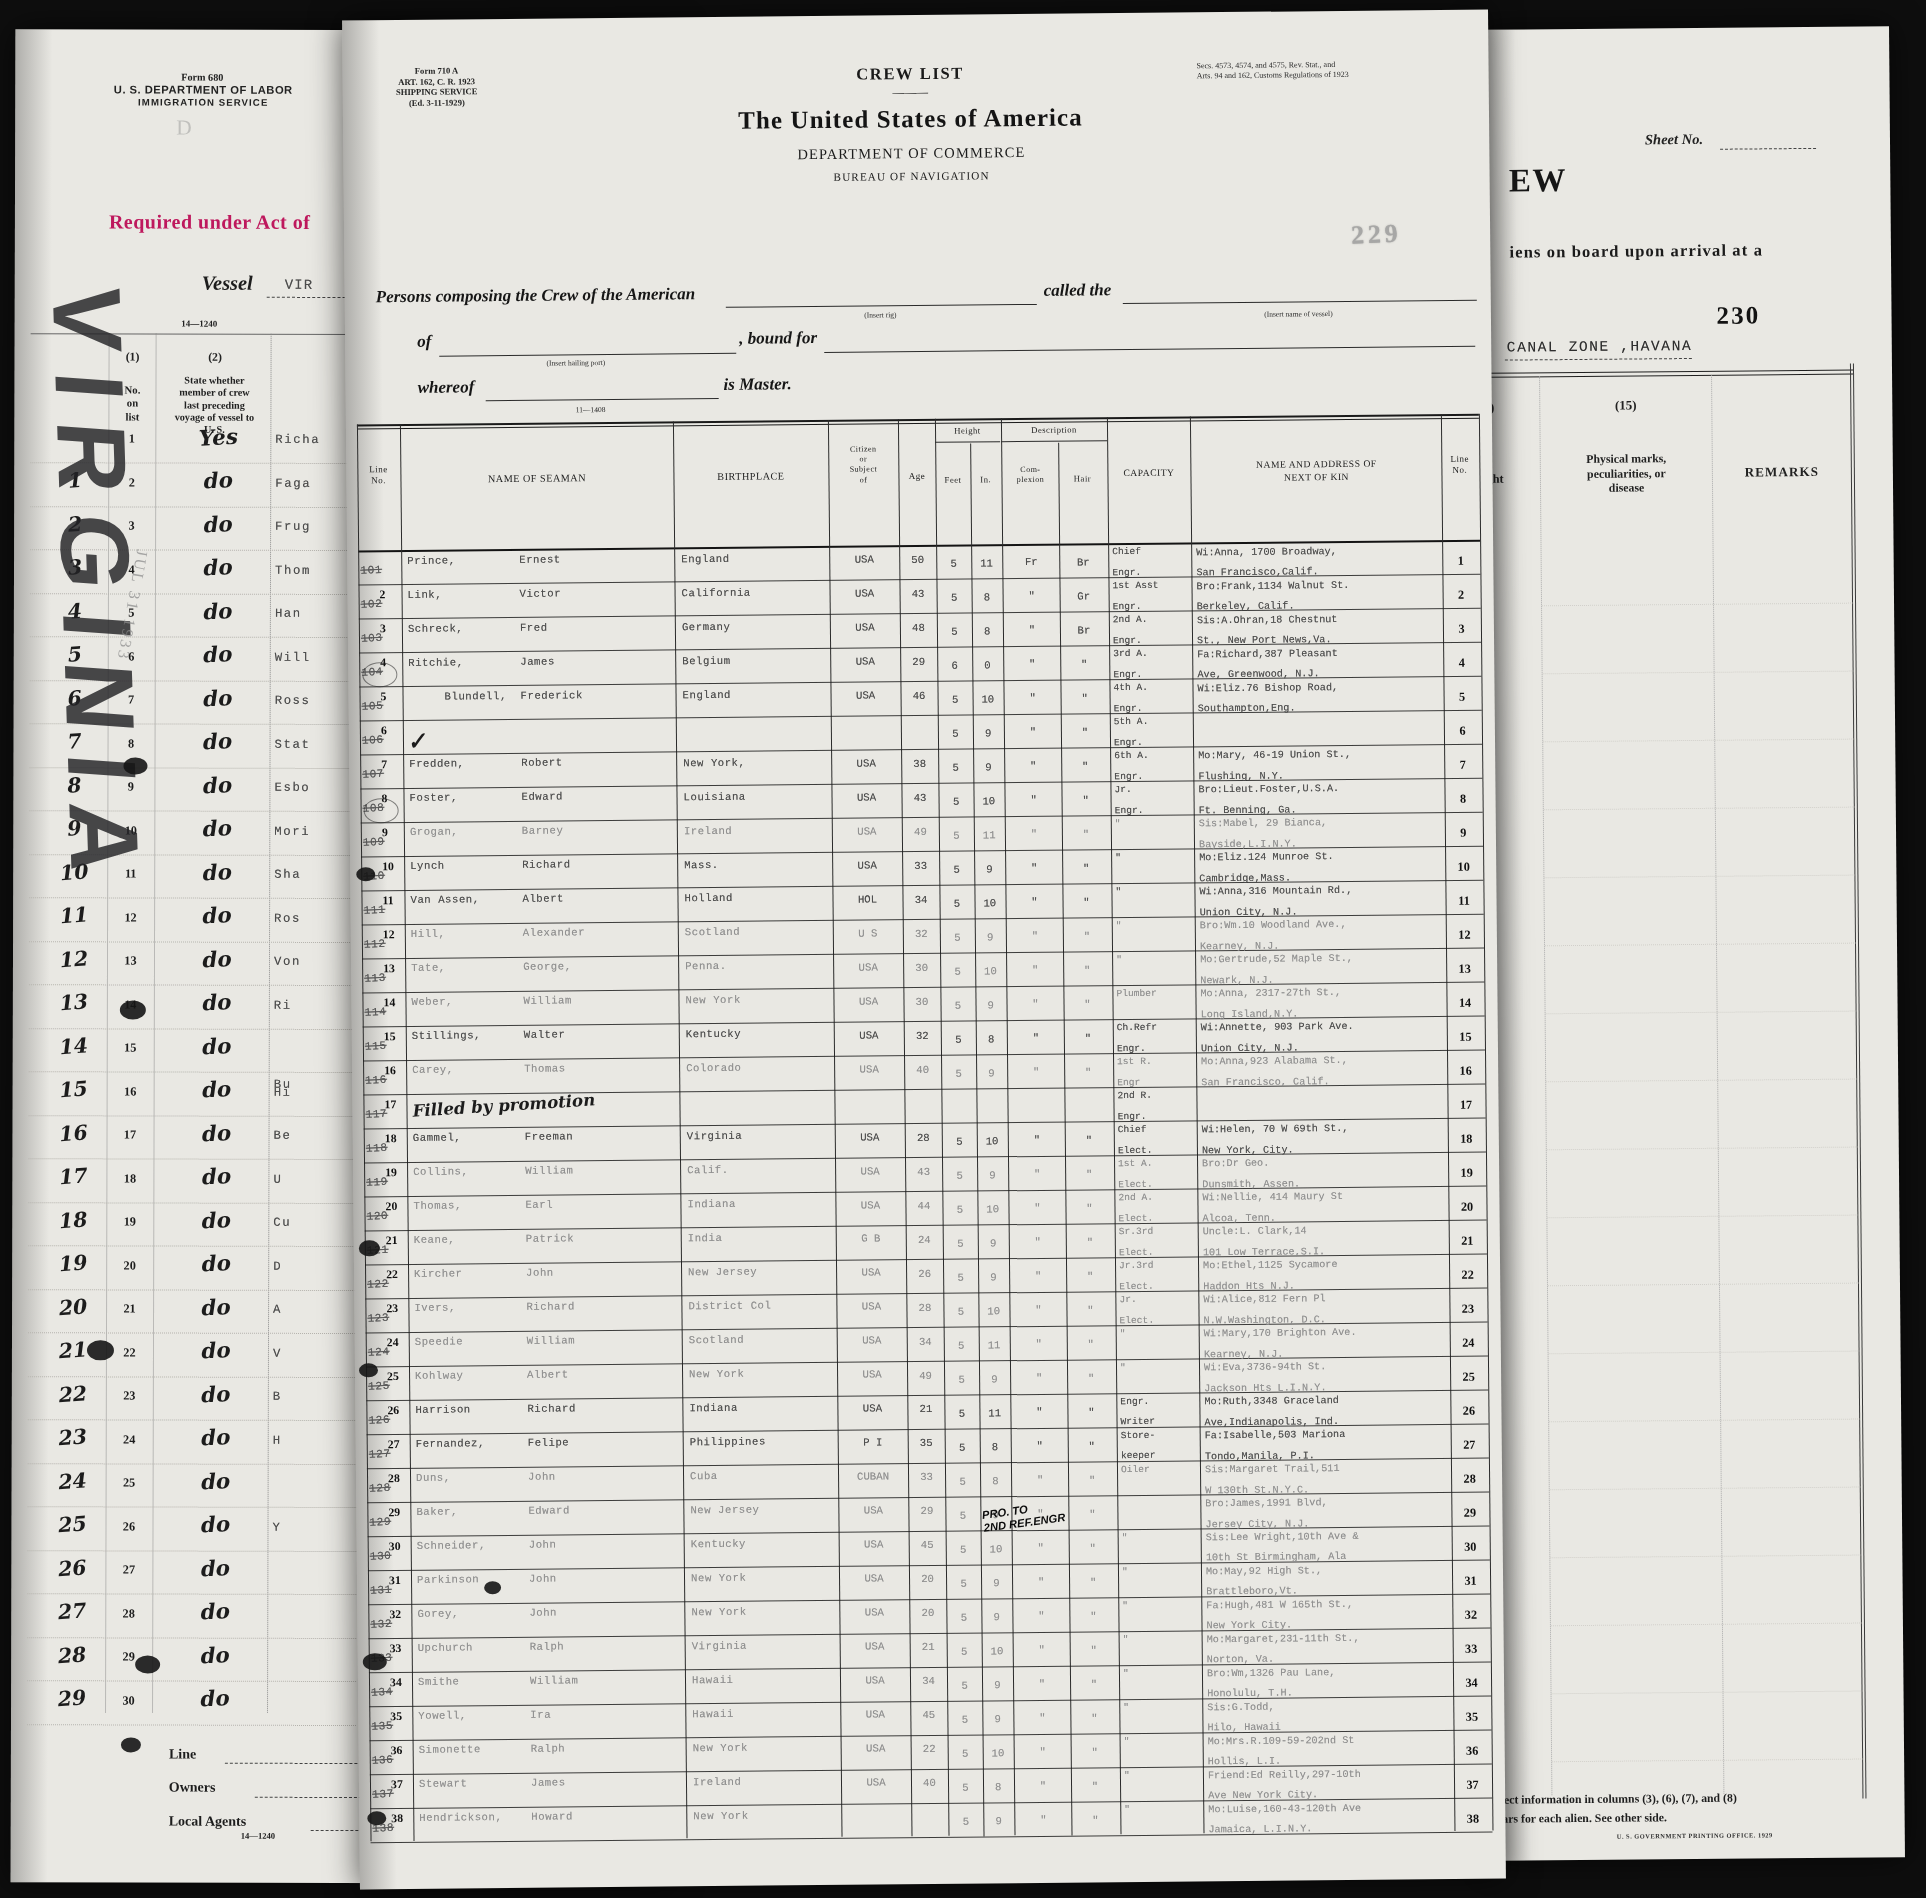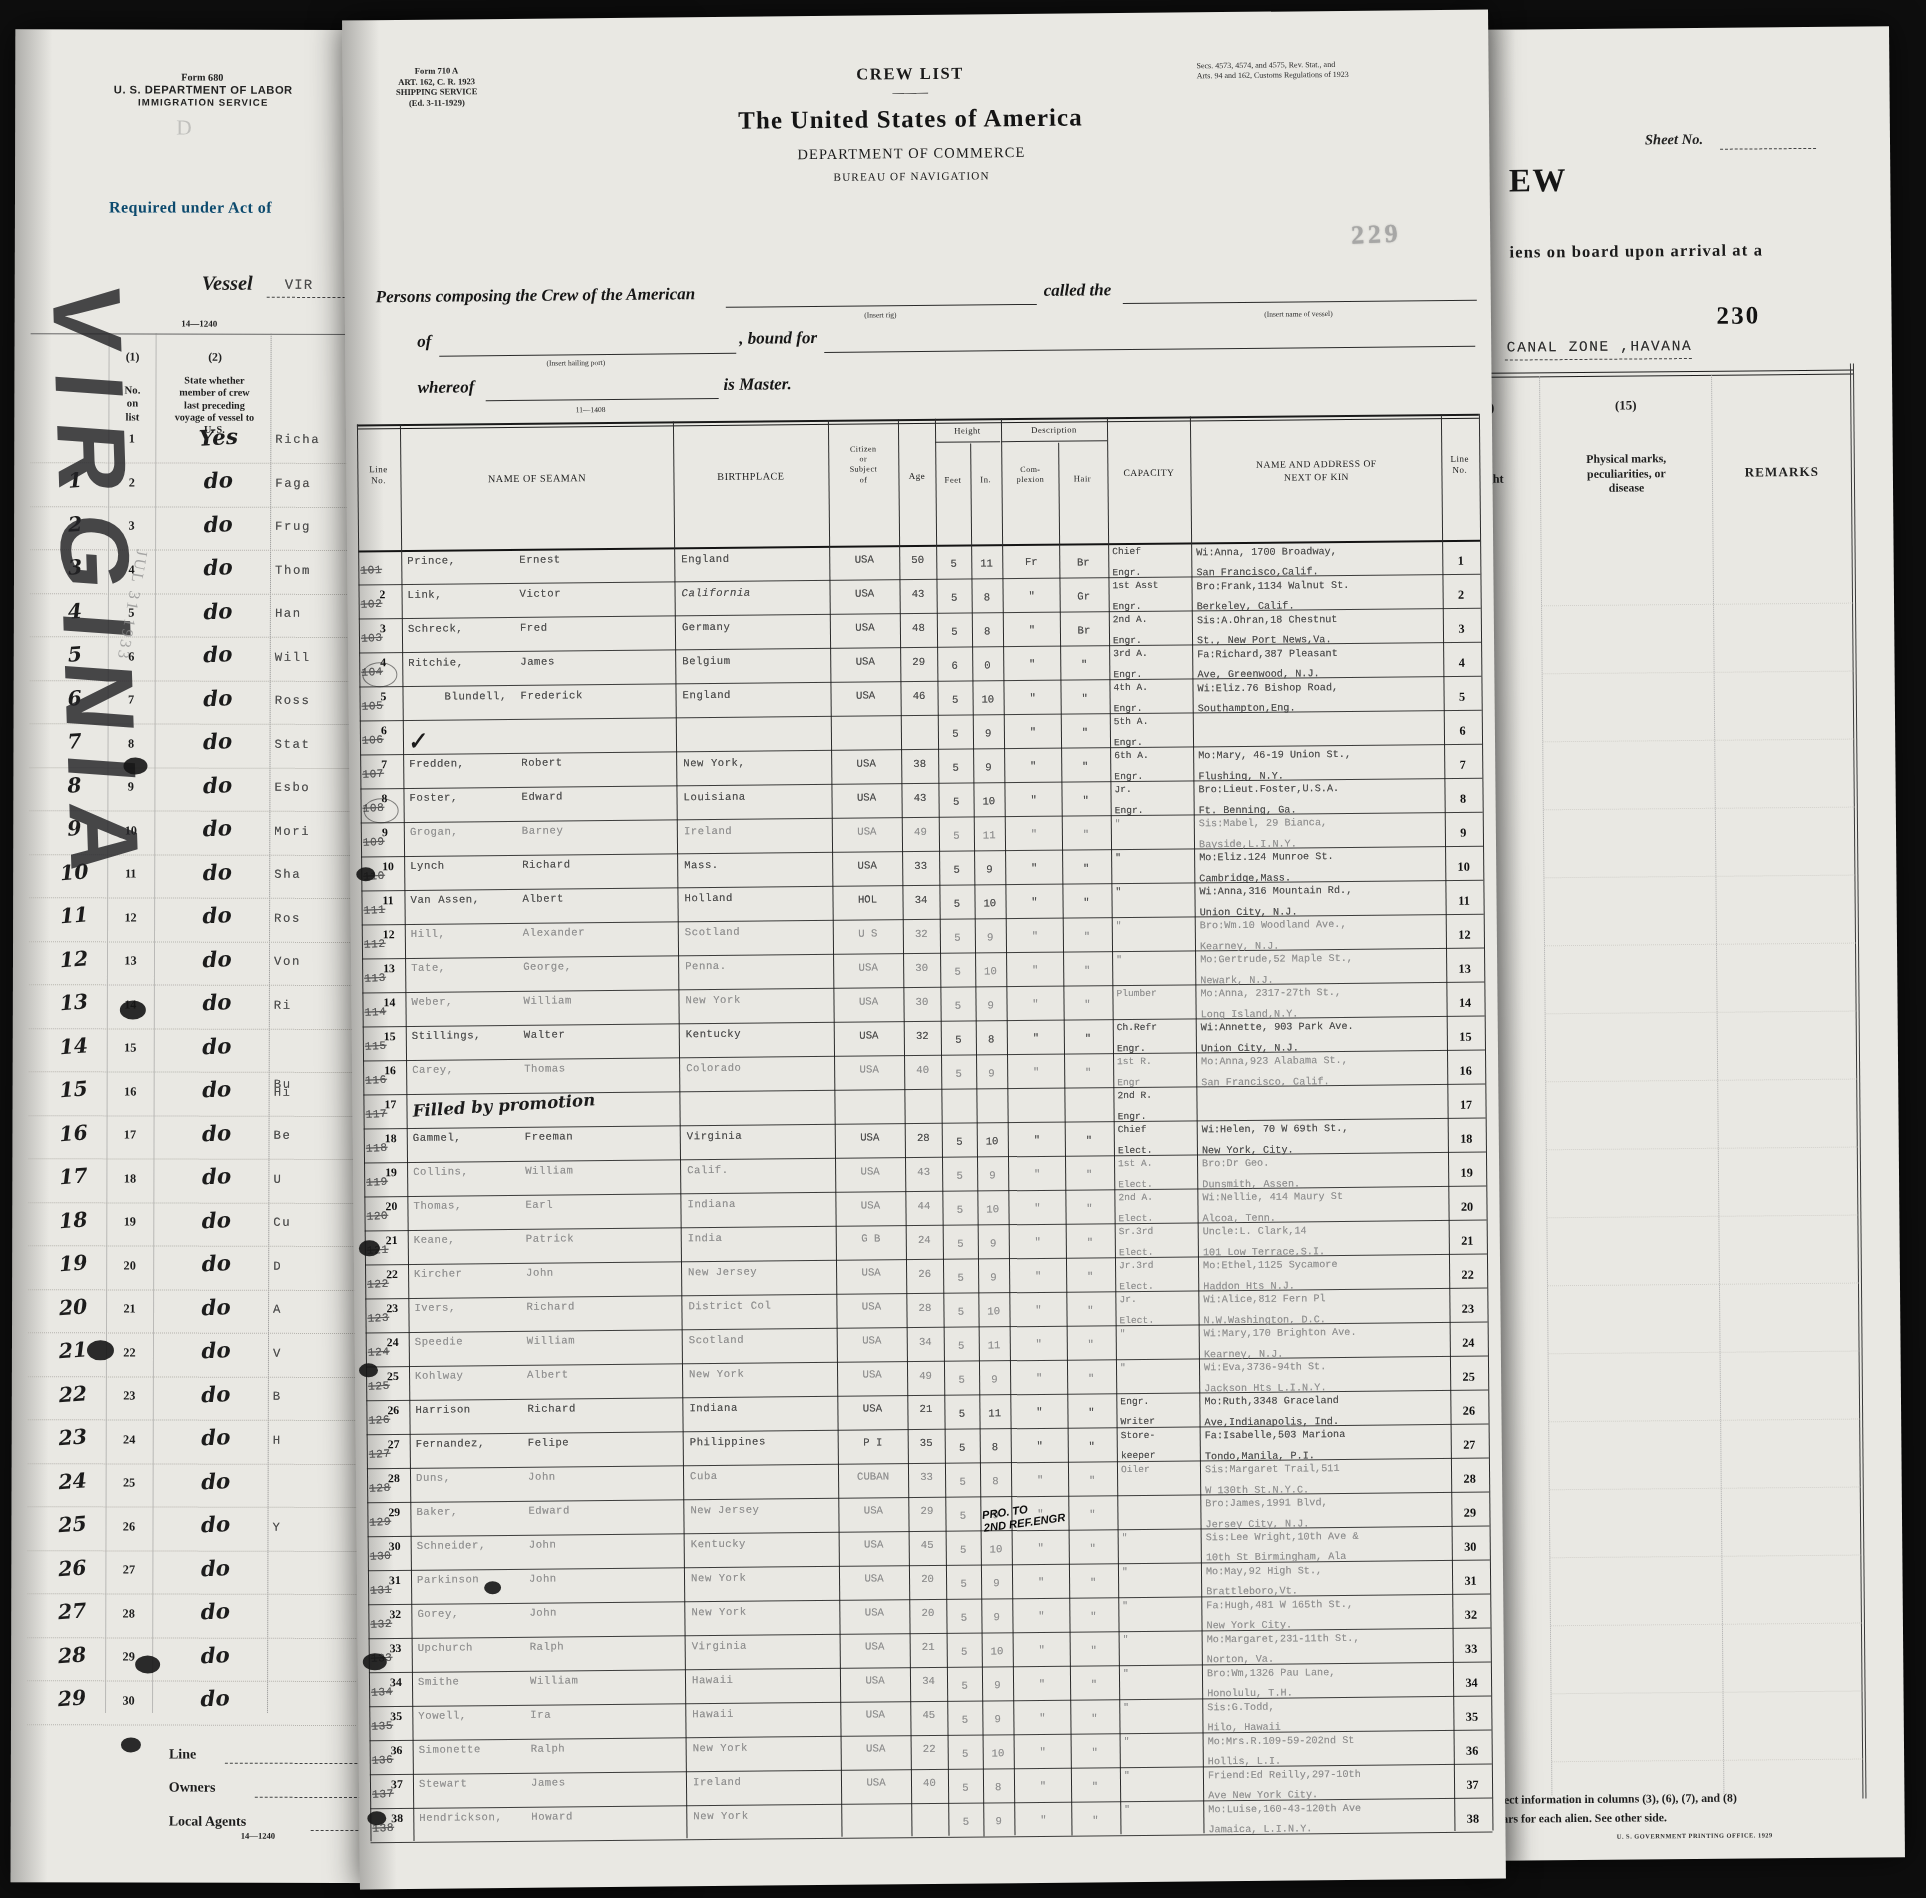--- a/index.html
+++ b/index.html
@@ -24,21 +24,21 @@
   .dashline{position:absolute;height:0;border-bottom:1.1px dashed #444;}
 </style>
 </head>
 <body>
 
 <div class="page edge-shade" id="left-page" style="left:13.4px;top:29.5px;width:659px;height:1853px;z-index:2;transform:rotate(.15deg);">
   <div class="abs serif ctr" style="left:80px;top:42px;width:214px;font-size:10.2px;font-weight:700;color:#222;">Form 680</div>
   <div class="abs sans ctr" style="left:54px;top:54px;width:268px;font-size:11.2px;font-weight:700;color:#222;letter-spacing:0.5px;">U. S. DEPARTMENT OF LABOR</div>
   <div class="abs sans ctr" style="left:54px;top:67px;width:268px;font-size:9.6px;font-weight:700;color:#222;letter-spacing:1.1px;">IMMIGRATION SERVICE</div>
   <div class="abs serif" style="left:161px;top:86px;font-size:21.4px;color:#777;opacity:.35;">D</div>
-  <div class="abs serif" style="left:94px;top:169px;width:279px;font-size:16px;font-weight:700;color:#0c4a6e;letter-spacing:0.5px;white-space:nowrap;overflow:hidden;">Required under Act of</div>
+  <div class="abs serif" style="left:94px;top:181px;width:279px;font-size:20px;font-weight:700;color:#be185d;letter-spacing:0.5px;white-space:nowrap;overflow:hidden;">Required under Act of</div>
   <div class="abs serif" style="left:187px;top:242px;font-size:20.4px;font-style:italic;font-weight:600;color:#1d1d1d;">Vessel</div>
   <div class="abs typed" style="left:270px;top:247px;font-size:14px;letter-spacing:1.1px;">VIR</div>
   <div class="dashline" style="left:252px;top:267px;width:94px;"></div>
   <div class="abs serif ctr" style="left:131px;top:289px;width:107px;font-size:9px;font-weight:700;color:#222;">14—1240</div>
 
   <div class="dottedh" style="left:16px;top:304px;width:329px;border-top:1.1px solid #666;"></div>
   <div class="dottedv" style="left:94px;top:304px;height:1379px;"></div>
   <div class="dottedv" style="left:141px;top:304px;height:1379px;"></div>
   <div class="dottedv" style="left:256px;top:304px;height:1379px;"></div>
 
@@ -376,21 +376,21 @@
       <div class="typed" style="position: absolute; left: 765px; top: 533px; font-size: 9.6px;">Chief</div>
       <div class="typed" style="position: absolute; left: 765px; top: 554px; font-size: 9.6px;">Engr.</div>
       <div class="typed" style="position: absolute; left: 849px; top: 535px; font-size: 10.2px; white-space: nowrap;">Wi:Anna, 1700 Broadway,</div>
       <div class="typed" style="position: absolute; left: 849px; top: 555px; font-size: 10.2px; white-space: nowrap;">San Francisco,Calif.</div>
       <div class="serif" style="position: absolute; left: 1095px; top: 544px; width: 37px; text-align: center; font-size: 12.3px; font-weight: 700; color: rgb(17, 17, 17);">1</div>
       <div style="position: absolute; left: 10.7px; top: 598px; width: 1122px; height: 1.1px; background: rgb(29, 29, 29); opacity: 0.85;"></div>
       <div class="typed strike" style="position: absolute; left: 13px; top: 578px; font-size: 11.2px; letter-spacing: 0.5px; color: rgb(90, 90, 90); transform: rotate(-2deg);">102</div>
       <div class="serif" style="position: absolute; left: 32px; top: 567px; font-size: 11.8px; font-weight: 700; color: rgb(17, 17, 17);">2</div>
       <div class="typed" style="position: absolute; left: 60px; top: 569px; font-size: 10.7px; letter-spacing: 0.5px;">Link,</div>
       <div class="typed" style="position: absolute; left: 172px; top: 569px; font-size: 10.7px; letter-spacing: 0.5px;">Victor</div>
-      <div class="typed" style="position: absolute; left: 334px; top: 570px; font-size: 10.7px; letter-spacing: 0.5px; font-style: italic;">California</div>
+      <div class="typed" style="position: absolute; left: 334px; top: 570px; font-size: 10.7px; letter-spacing: 0.5px;">California</div>
       <div class="typed" style="position: absolute; left: 482px; top: 572px; width: 70px; text-align: center; font-size: 10.7px;">USA</div>
       <div class="typed" style="position: absolute; left: 552px; top: 573px; width: 37px; text-align: center; font-size: 10.7px;">43</div>
       <div class="typed" style="position: absolute; left: 589px; top: 577px; width: 35px; text-align: center; font-size: 10.7px;">5</div>
       <div class="typed" style="position: absolute; left: 624px; top: 577px; width: 30.5px; text-align: center; font-size: 10.7px;">8</div>
       <div class="typed" style="position: absolute; left: 655px; top: 576px; width: 58px; text-align: center; font-size: 10.7px;">"</div>
       <div class="typed" style="position: absolute; left: 712px; top: 577px; width: 48px; text-align: center; font-size: 10.7px;">Gr</div>
       <div class="typed" style="position: absolute; left: 765px; top: 567px; font-size: 9.6px;">1st Asst</div>
       <div class="typed" style="position: absolute; left: 765px; top: 588px; font-size: 9.6px;">Engr.</div>
       <div class="typed" style="position: absolute; left: 849px; top: 569px; font-size: 10.2px; white-space: nowrap;">Bro:Frank,1134 Walnut St.</div>
       <div class="typed" style="position: absolute; left: 849px; top: 589px; font-size: 10.2px; white-space: nowrap;">Berkeley, Calif.</div>

